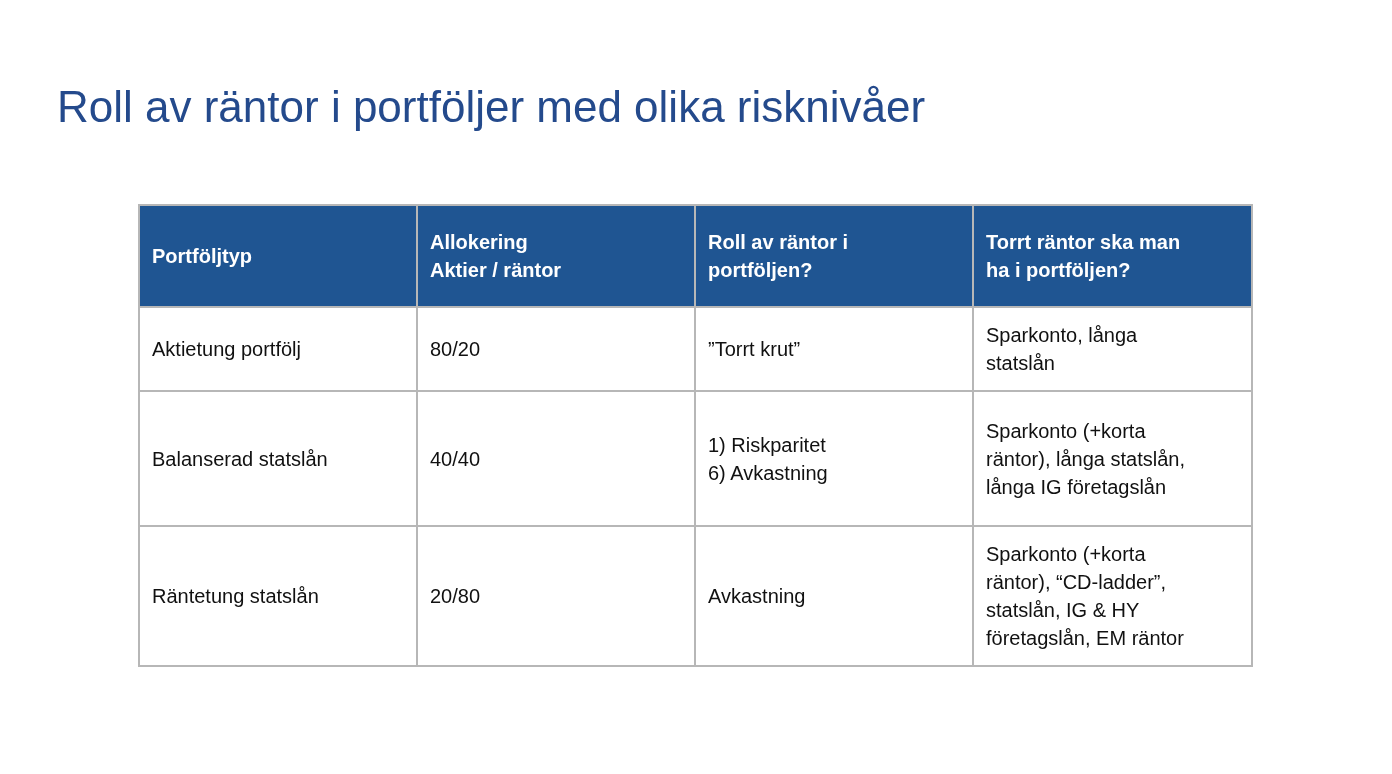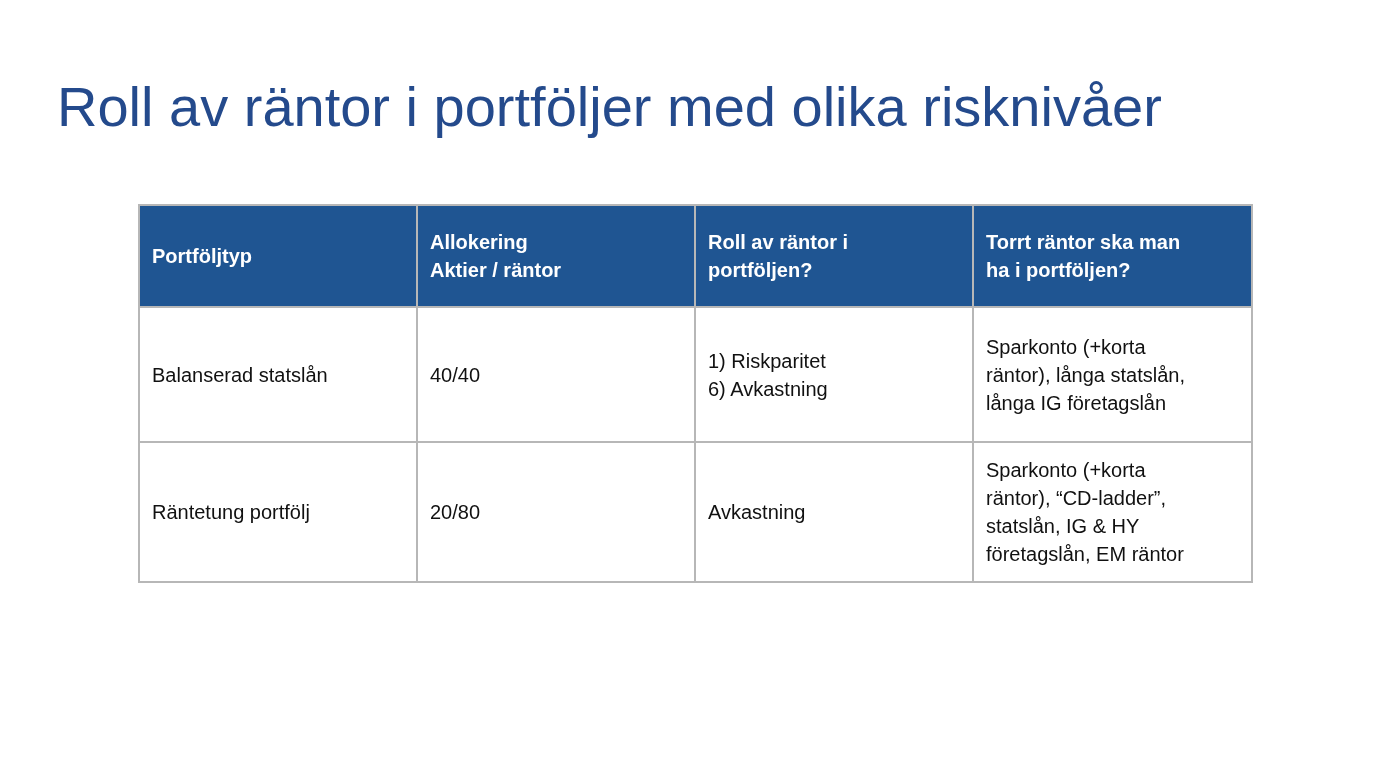--- a/index.html
+++ b/index.html
@@ -14,21 +14,21 @@
       overflow: hidden;
       font-family: "Liberation Sans", sans-serif;
     }
     .slide-title {
       position: absolute;
       left: 57px;
       top: 76px;
       margin: 0;
       font-family: "Liberation Sans", sans-serif;
       font-weight: normal;
-      font-size: 56px;
+      font-size: 44px;
       line-height: 62px;
       color: #244a8c;
       white-space: nowrap;
     }
     table.grid {
       position: absolute;
       left: 138px;
       top: 204px;
       width: 1113px;
       border-collapse: collapse;
@@ -87,35 +87,46 @@
         <span class="line">Roll av räntor i</span>
         <span class="line">portföljen?</span>
       </th>
       <th>
         <span class="line">Torrt räntor ska man</span>
         <span class="line">ha i portföljen?</span>
       </th>
     </tr>
   </thead>
   <tbody>
+    <tr class="r1">
+      <td>Aktietung portfölj</td>
+      <td>80/20</td>
+      <td>
+        <span class="line">”Torrt krut”</span>
+      </td>
+      <td>
+        <span class="line">Sparkonto, långa</span>
+        <span class="line">statslån</span>
+      </td>
+    </tr>
     <tr class="r2">
       <td>Balanserad statslån</td>
       <td>40/40</td>
       <td>
         <span class="line">1) Riskparitet</span>
         <span class="line">6) Avkastning</span>
       </td>
       <td>
         <span class="line">Sparkonto (+korta</span>
         <span class="line">räntor), långa statslån,</span>
         <span class="line">långa IG företagslån</span>
       </td>
     </tr>
     <tr class="r3">
-      <td>Räntetung portfölj</td>
+      <td>Räntetung statslån</td>
       <td>20/80</td>
       <td>
         <span class="line">Avkastning</span>
       </td>
       <td>
         <span class="line">Sparkonto (+korta</span>
         <span class="line">räntor), “CD-ladder”,</span>
         <span class="line">statslån, IG &amp; HY</span>
         <span class="line">företagslån, EM räntor</span>
       </td>

